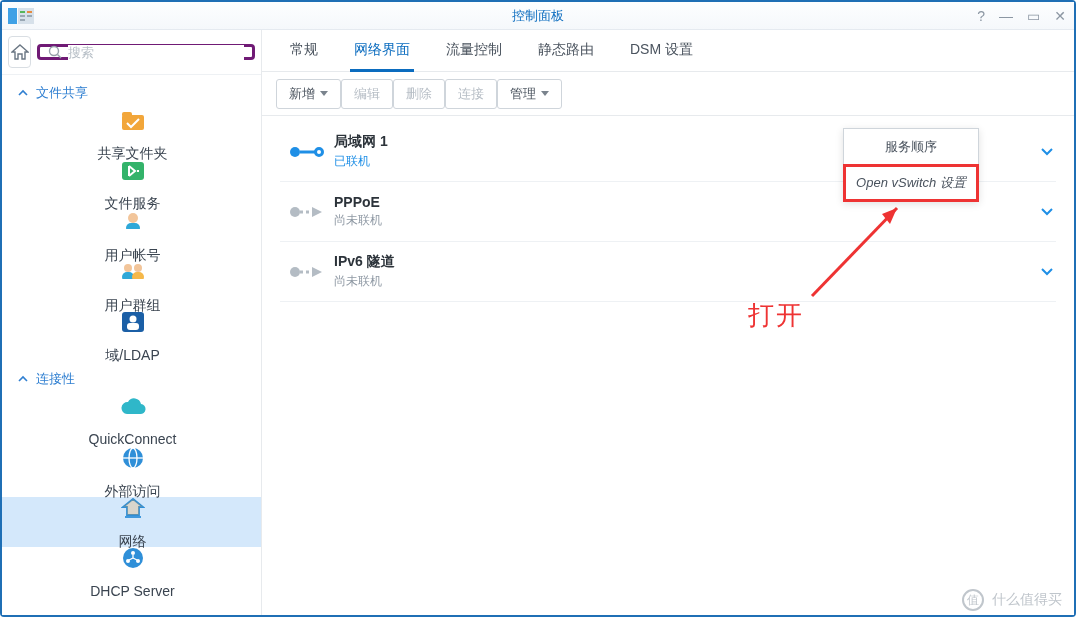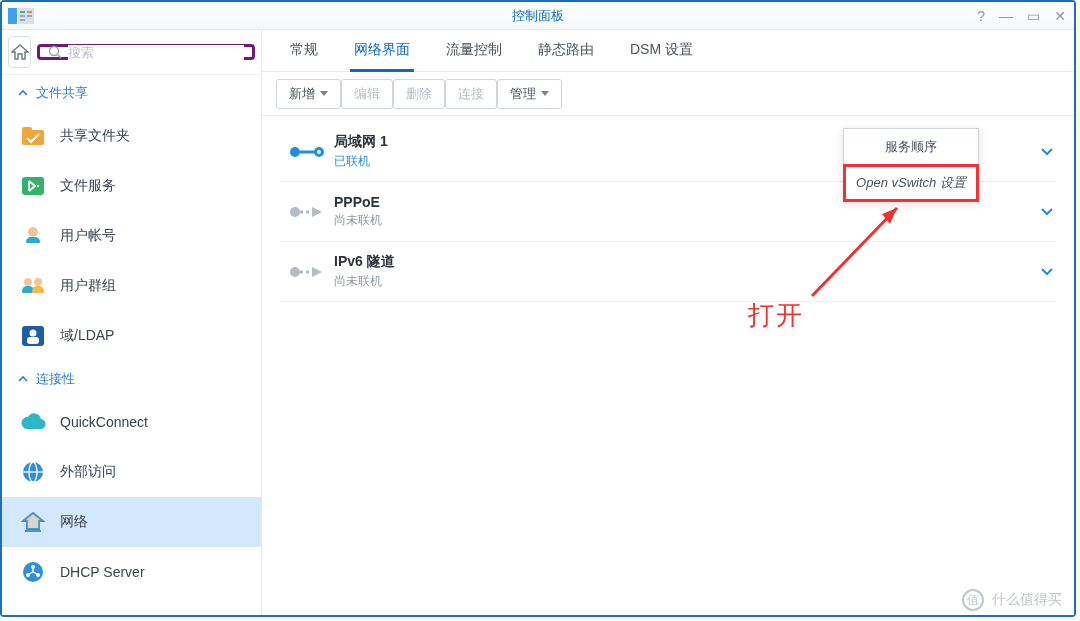--- a/index.html
+++ b/index.html
@@ -12,21 +12,21 @@
 .titlebar .win-controls span { cursor:pointer; }
 .body-area { flex:1; display:flex; background:#fff; min-height:0; }
 .sidebar { width:260px; border-right:1px solid #e7eaed; display:flex; flex-direction:column; background:#fff; }
 .home-search { display:flex; align-items:center; padding:6px 6px 6px 6px; gap:6px; border-bottom:1px solid #eef1f4; }
 .home-btn { width:46px; height:32px; border:1px solid #d9dee3; border-radius:4px; background:#fff; display:flex; align-items:center; justify-content:center; color:#6a7683; cursor:pointer; }
 .search-wrap { flex:1; height:16px; border:3px solid #701a75; border-radius:4px; display:flex; align-items:center; padding:0 8px; color:#97a1ab; }
 .search-wrap input { border:none; outline:none; flex:1; font-size:13px; color:#333; margin-left:6px; }
 .search-wrap input::placeholder { color:#b6bec6; }
 .nav-list { flex:1; overflow-y:auto; padding-bottom:4px; }
 .section-header { height:36px; display:flex; align-items:center; gap:8px; padding:0 16px; color:#2f7fd1; font-size:13px; cursor:pointer; }
-.item { height:50px; display:flex; align-items:center; gap:14px; padding:0 16px 0 18px; font-size:14px; color:#3a4450; cursor:pointer; }
+.item { height:50px; display:flex; align-items:center; gap:14px; padding:0 16px 0 18px; font-size:14px; color:#3a4450; cursor:pointer;flex-direction:column; }
 .item.selected { background:#d4e8fb; }
 .icon-box { width:26px; height:26px; display:flex; align-items:center; justify-content:center; }
 .main { flex:1; display:flex; flex-direction:column; position:relative; }
 .tabs { height:42px; display:flex; align-items:center; padding:0 24px; gap:28px; border-bottom:1px solid #e7eaed; font-size:14px; }
 .tab { height:100%; display:flex; align-items:center; color:#4a535e; cursor:pointer; border-bottom:3px solid transparent; margin-bottom:-1px; padding:0 4px; }
 .tab.active { color:#0b6cbf; border-bottom-color:#0b6cbf; }
 .toolbar { height:44px; border-bottom:1px solid #e7eaed; display:flex; align-items:center; padding:0 14px; gap:0; }
 .tbtn { height:30px; padding:0 12px; border:1px solid #cfd5db; border-radius:3px; background:#fff; color:#4a535e; font-size:13px; display:flex; align-items:center; gap:5px; cursor:pointer; }
 .tbtn.disabled { color:#b7bec6; cursor:default; }
 .caret-down { width:0; height:0; border-left:4px solid transparent; border-right:4px solid transparent; border-top:5px solid #7a838d; }

